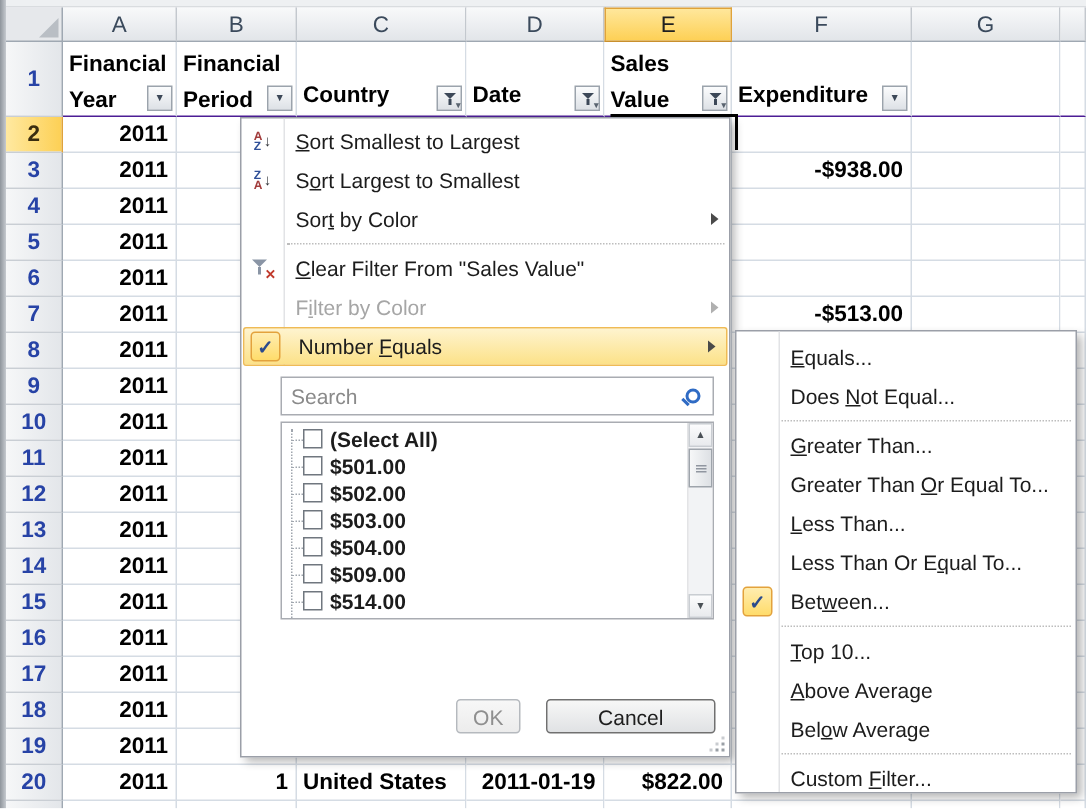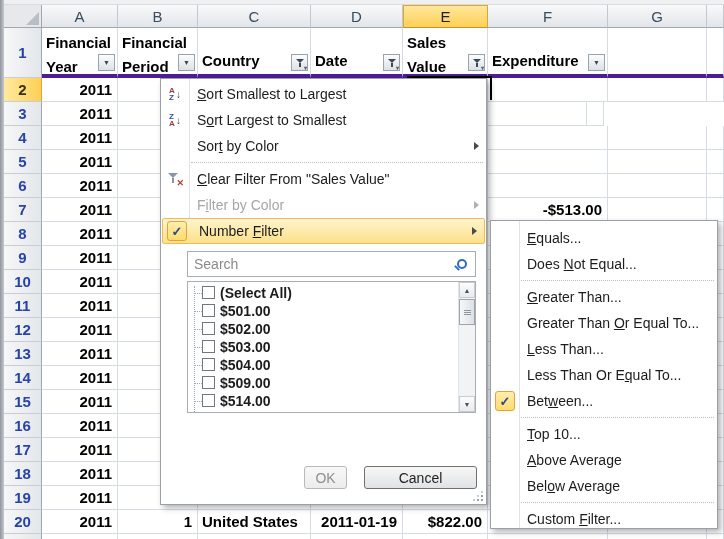--- a/index.html
+++ b/index.html
@@ -41,21 +41,21 @@
   .row-num {
     width:38px; display:flex; align-items:center; justify-content:center;
     font-size:15px; font-weight:bold; color:#2743a6;
     background:linear-gradient(90deg,#f6f7f8,#e3e6ea);
     border-right:1px solid #9fa8b2; border-bottom:1px solid #c9ced4;
   }
   .row-num.sel { background:linear-gradient(90deg,#ffe9a0,#fdd055);
     border-right:1px solid #dfa33b; color:#3a2d10; }
   .hcell {
     position:relative; background:#fff; border-right:1px solid #d5dce4;
-    border-bottom:4px solid #4c1d95; font-size:15px; font-weight:bold; color:#000;
+    border-bottom:1px solid #4c1d95; font-size:15px; font-weight:bold; color:#000;
   }
   .hlines { position:absolute; left:4px; top:3px; line-height:24px; white-space:nowrap; }
   .hone   { position:absolute; left:4px; bottom:2px; line-height:22px; white-space:nowrap; }
   .hbtn {
     position:absolute; right:2px; bottom:3px; width:17px; height:17px;
     border:1px solid #9ba3ac; background:linear-gradient(#fbfcfd,#dde1e6);
     display:flex; align-items:center; justify-content:center;
   }
   .caret { font-size:7px; color:#3c4858; font-weight:normal; }
   .fun { display:flex; flex-direction:column; align-items:center; position:relative; width:100%; height:100%; justify-content:center; }
@@ -253,20 +253,21 @@
         <div class="cell w-g al-l"></div>
         <div class="cell w-h al-l"></div>
       </div>
       <div class="grid-row">
         <div class="row-num">3</div>
         <div class="cell w-a al-r">2011</div>
         <div class="cell w-b al-r"></div>
         <div class="cell w-c al-l"></div>
         <div class="cell w-d al-r"></div>
         <div class="cell w-e al-r"></div>
+        <div class="cell w-f al-r">-$938.00</div>
         <div class="cell w-g al-l"></div>
         <div class="cell w-h al-l"></div>
       </div>
       <div class="grid-row">
         <div class="row-num">4</div>
         <div class="cell w-a al-r">2011</div>
         <div class="cell w-b al-r"></div>
         <div class="cell w-c al-l"></div>
         <div class="cell w-d al-r"></div>
         <div class="cell w-e al-r"></div>
@@ -512,21 +513,21 @@
       </div>
       <div class="mi dis">
         <span class="mi-gutter"></span>
         <span class="mi-label"><span>F</span><u>i</u><span>lter by Color</span></span>
         <span class="mi-arrow"></span>
       </div>
       <div class="mi hl">
         <span class="mi-gutter">
           <span class="check-box">✓</span>
         </span>
-        <span class="mi-label"><span>Number </span><u>F</u><span>ilter</span></span>
+        <span class="mi-label"><span>Number </span><u>F</u><span>quals</span></span>
         <span class="mi-arrow"></span>
       </div>
     </div>
 
     <div class="search-row">
       <input class="search-input" type="text" placeholder="Search" style="">
       <span class="mag-wrap">
         <span class="mag"></span>
       </span>
     </div>

